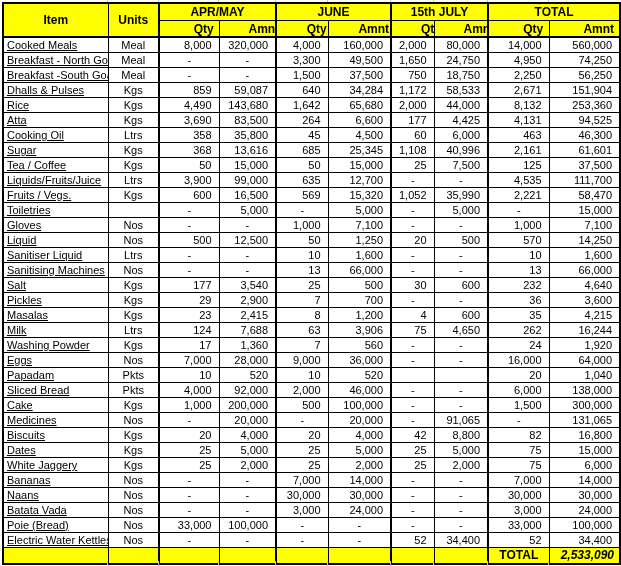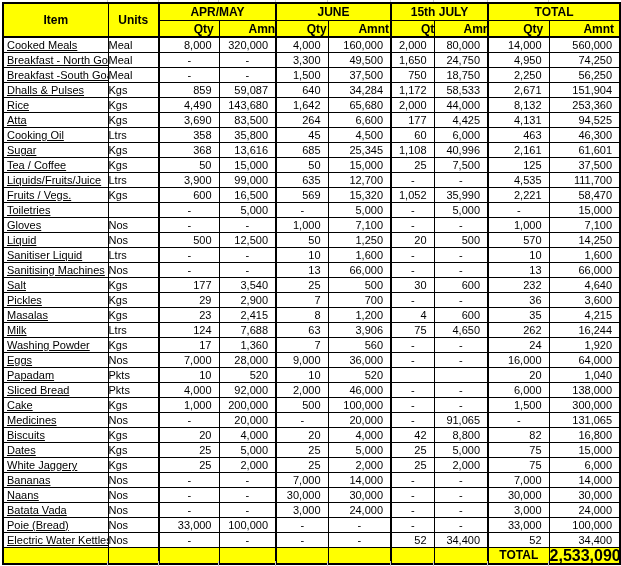--- a/index.html
+++ b/index.html
@@ -40,39 +40,40 @@
   thead tr.hrow2 th { height: 15px; padding-left: 29px; }
   thead { border-bottom: 2px solid var(--border-color, #000); margin-top: 8px; }
   .secL { border-left: 2px solid var(--border-color, #000); }
   tbody td {
     font-size: 11px;
     height: 14px;
     line-height: 14px;
     vertical-align: middle;
   }
   td.item  { text-align: left;  padding-left: 3px; text-decoration: underline; }
-  td.unit  { }
+  td.unit  { text-align: center; }
   td.num   { text-align: right; padding-right: 7px; }
   td.dash  { text-align: center; }
   td.blank { }
   tr.totalrow td {
     background: var(--header-bg, #ffff00);
     height: 15px;
     line-height: 15px;
   }
   tr.totalrow td.tlabel {
     font-weight: bold;
     font-size: 12px;
     text-align: center;
   }
   tr.totalrow td.tvalue {
     font-weight: bold;
-    font-size: 16px;
+    font-size: 12px;
     text-align: right;
     padding-right: 5px;
+    font-style: italic;
   }
   .stub {
     position: absolute;
     width: 1px;
     background: var(--stub-color, #c8c8c8);
   }
   .stub.bottom { height: 5px; bottom: 0; }
   .stub.top    { height: 2px; top: 0; }
 </style>
 </head>

